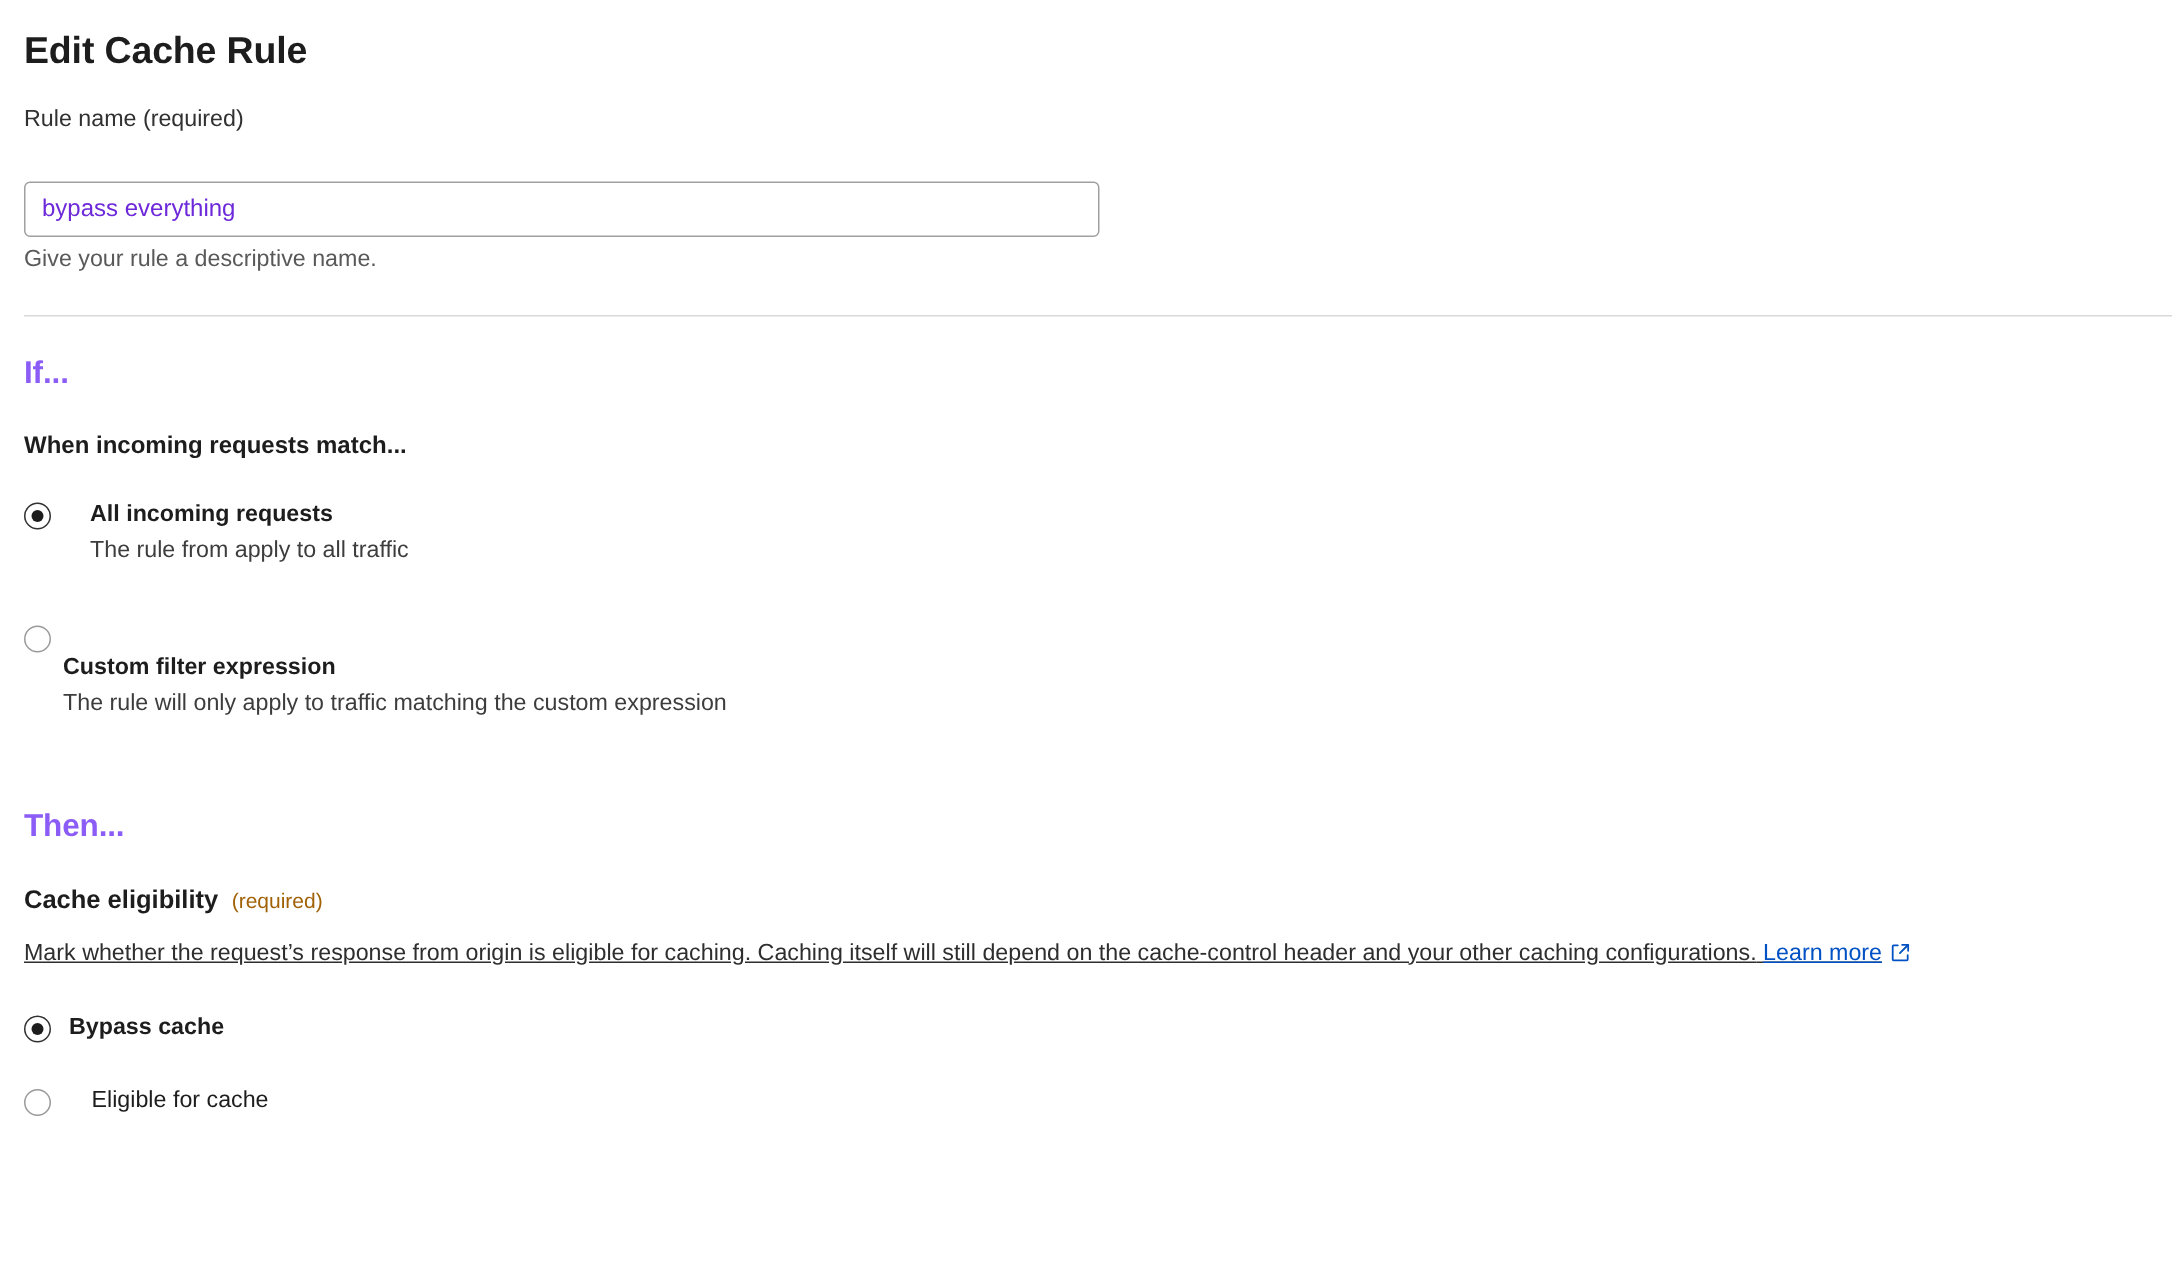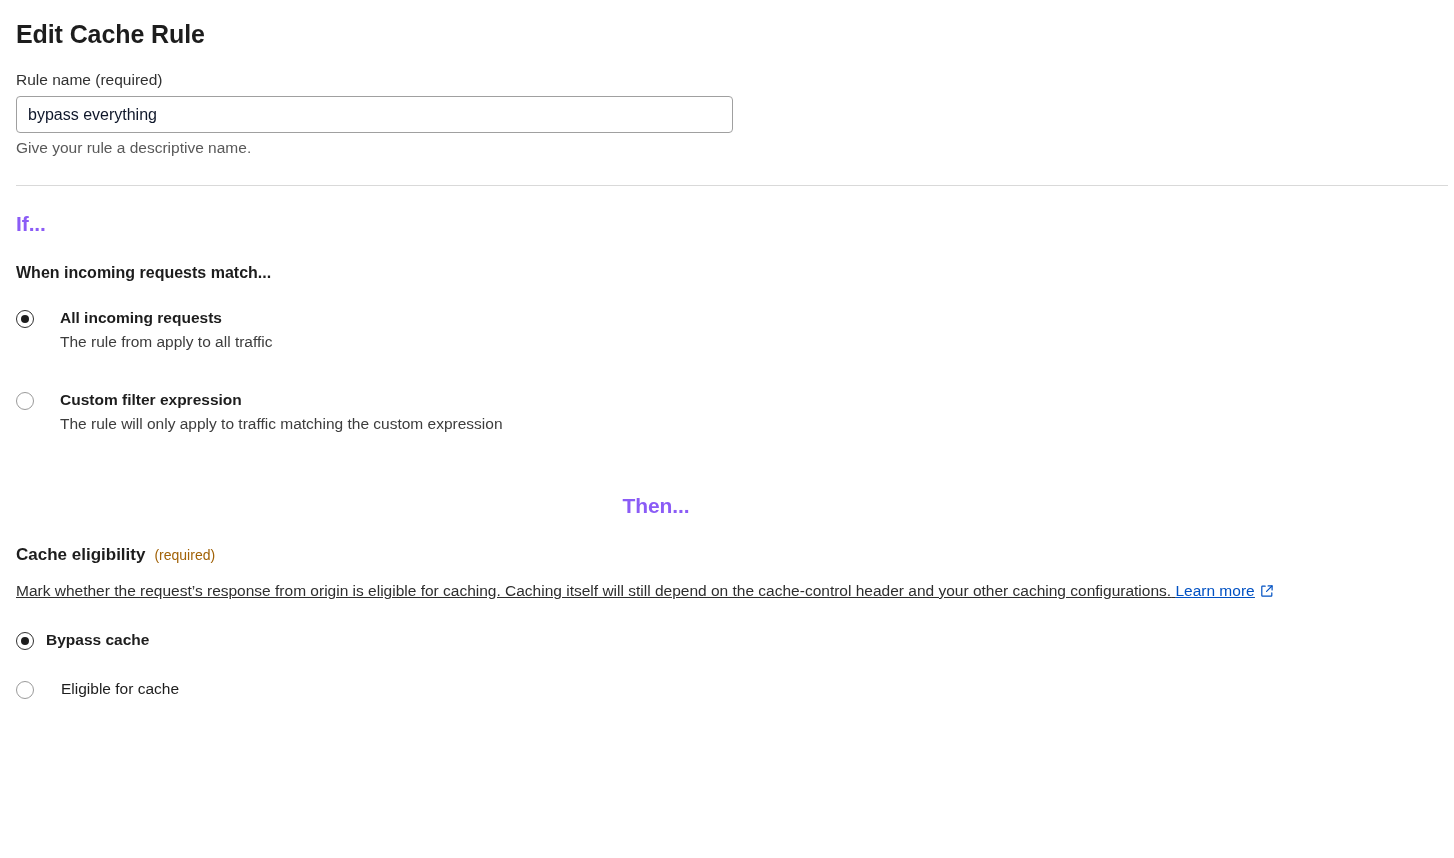--- a/index.html
+++ b/index.html
@@ -32,23 +32,24 @@
     margin-bottom: 7px;
   }
   .text-input {
     width: 717px;
     height: 37px;
     border: 1px solid #a0a0a0;
     border-radius: 4px;
     padding: 0 11px;
     font-size: 16px;
     font-family: "Liberation Sans", sans-serif;
-    color: #0f172a;
+    color: #6d28d9;
     background: #fff;
     outline: none;
+    margin-top: 25px;
   }
   .help-text {
     font-size: 15.5px;
     color: #595959;
     margin-top: 6px;
   }
   .divider {
     height: 1px;
     background: #d9d9d9;
     margin: 28px 0 0 0;
@@ -70,20 +71,21 @@
   .radio-group {
     margin-top: 26px;
   }
   .radio-row {
     display: flex;
     align-items: flex-start;
     margin-bottom: 0;
   }
   .radio-row + .radio-row {
     margin-top: 37px;
+    flex-direction: column;
   }
   .radio {
     width: 18px;
     height: 18px;
     min-width: 18px;
     border: 1.6px solid #9a9a9a;
     border-radius: 50%;
     background: #fff;
     margin: 2px 0 0 0;
     position: relative;
@@ -211,21 +213,21 @@
         <span class="radio-text">
           <span class="radio-title" style="display:block;">Custom filter expression</span>
           <span class="radio-desc" style="display:block;">The rule will only apply to traffic matching the custom expression</span>
         </span>
       </div>
 
     </div>
   </div>
 
   <div class="then-block">
-    <div class="section-heading" style="margin-top:0;text-align:center;">Then...</div>
+    <div class="section-heading" style="margin-top:0;">Then...</div>
 
     <div class="cache-elig-head">
       <span class="cache-elig-title">Cache eligibility</span>
       <span class="cache-elig-required">(required)</span>
     </div>
 
     <div class="desc-para">
       <span>Mark whether the request’s response from origin is eligible for caching. Caching itself will still depend on the cache-control header and your other caching configurations.</span>
       <a class="learn-more">Learn more</a><span class="ext-icon"><svg width="14" height="14" viewBox="0 0 14 14" fill="none" xmlns="http://www.w3.org/2000/svg">
             <path d="M5.2 2.2H2.4C2.07 2.2 1.8 2.47 1.8 2.8V11.6C1.8 11.93 2.07 12.2 2.4 12.2H11.2C11.53 12.2 11.8 11.93 11.8 11.6V8.8" stroke="#0051c3" stroke-width="1.2" stroke-linecap="round"></path>

